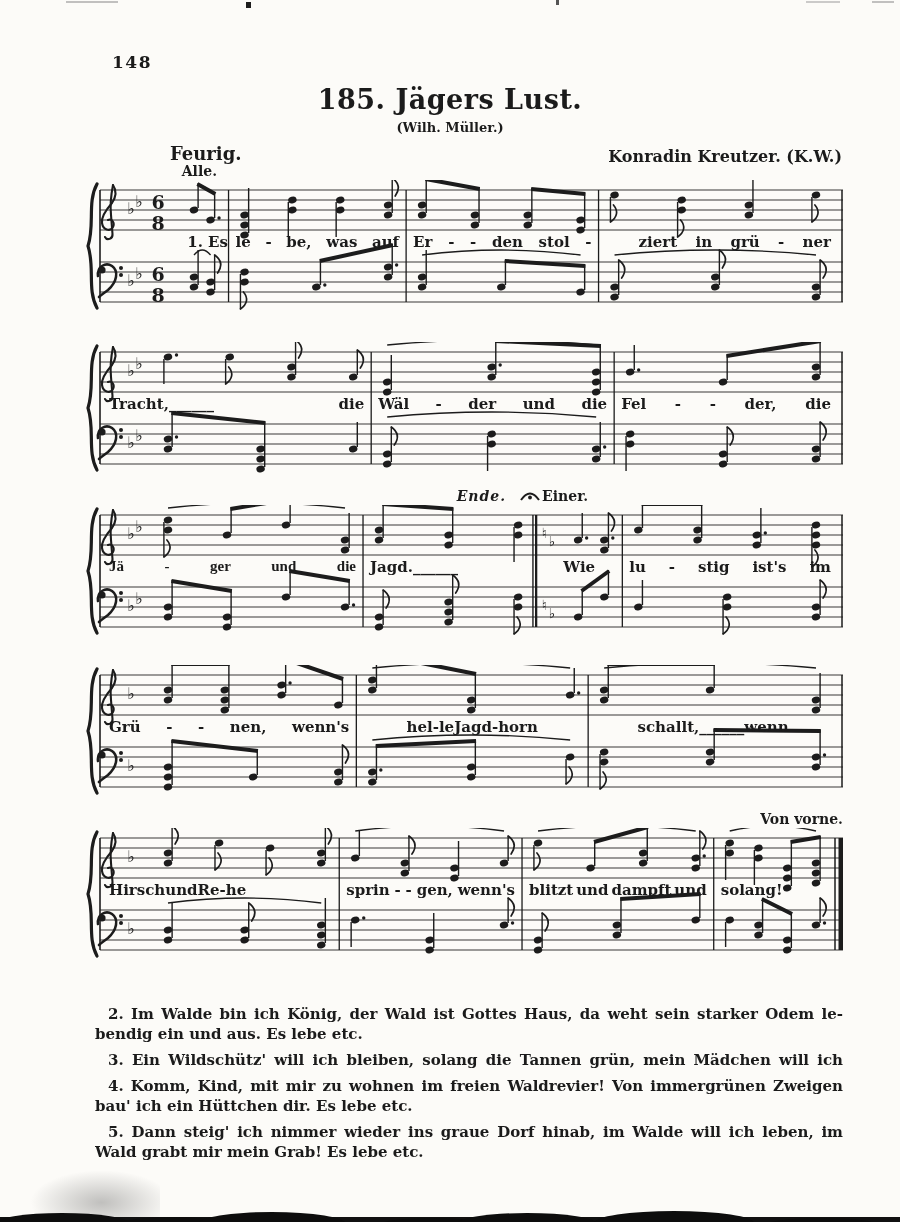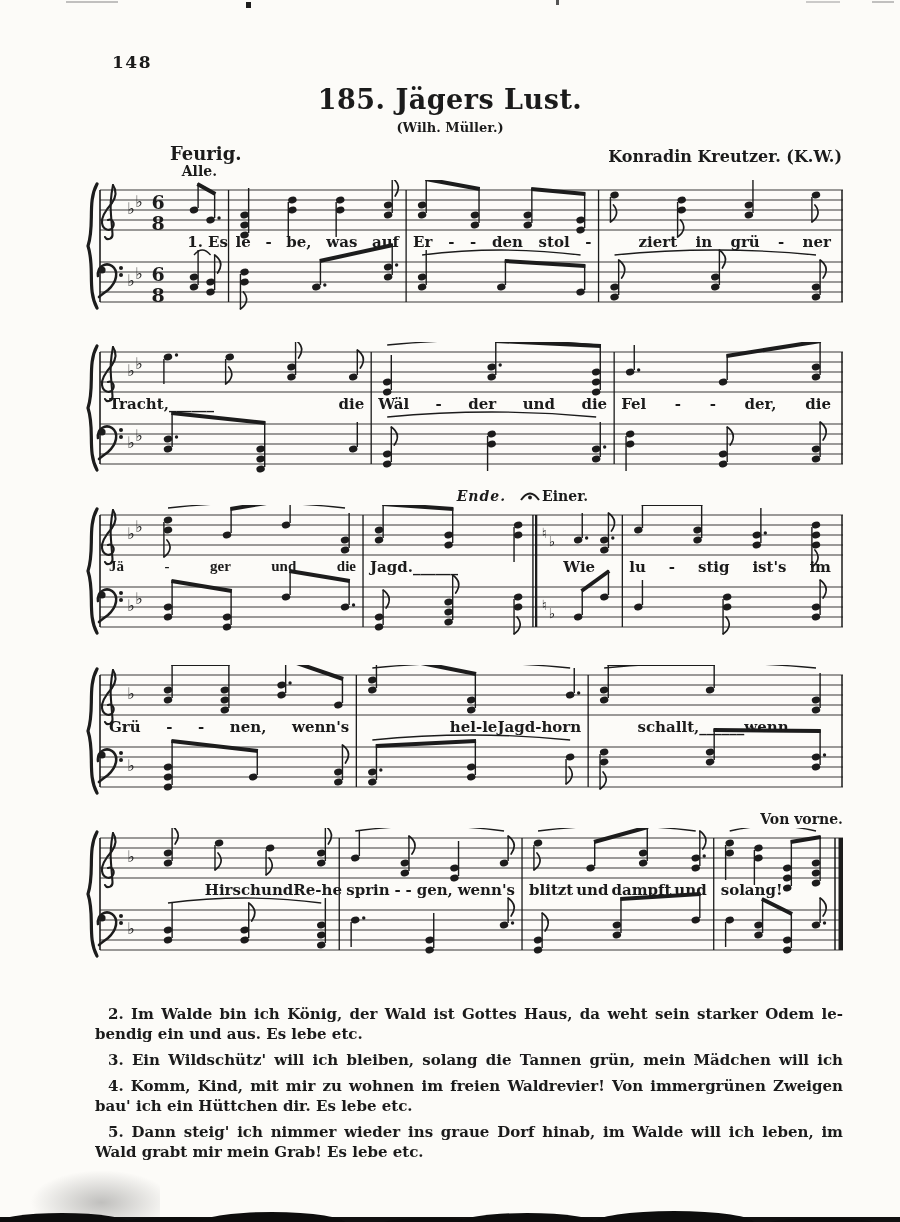--- a/index.html
+++ b/index.html
@@ -570,21 +570,21 @@
           <line x1="627.4755" y1="65" x2="734.8000000000001" y2="66" stroke="#1c1c1c" stroke-width="4"></line>
           <path d="M 514.051 124 C 521.051 119 522.051 113 517.051 107" fill="none" stroke="#1c1c1c" stroke-width="1.7" stroke-linecap="round"></path>
         </svg>
         <div class="lyricseg" style="left: 16px; width: 254.335px; justify-content: space-between;">
           <span>Grü</span>
           <span>-</span>
           <span>-</span>
           <span>nen,</span>
           <span>wenn's</span>
         </div>
-        <div class="lyricseg" style="left: 270.335px; width: 231.816px; justify-content: flex-end;">
+        <div class="lyricseg" style="left: 270.335px; width: 231.816px; justify-content: center;">
           <span>hel</span>
           <span>-</span>
           <span>le</span>
           <span>Jagd</span>
           <span>-</span>
           <span>horn</span>
         </div>
         <div class="lyricseg" style="left: 502.151px; width: 249.849px; justify-content: center;">
           <span>schallt,______</span>
           <span>wenn</span>
@@ -718,21 +718,21 @@
           <line x1="676.5786666666667" y1="105" x2="676.5786666666667" y2="70" stroke="#1c1c1c" stroke-width="1.4"></line>
           <ellipse cx="701.2393333333333" cy="112" rx="4.3" ry="3.3" transform="rotate(-18 701.2393333333333 112)" fill="#1c1c1c"></ellipse>
           <ellipse cx="701.2393333333333" cy="122" rx="4.3" ry="3.3" transform="rotate(-18 701.2393333333333 122)" fill="#1c1c1c"></ellipse>
           <line x1="705.3393333333333" y1="120" x2="705.3393333333333" y2="85" stroke="#1c1c1c" stroke-width="1.4"></line>
           <ellipse cx="730" cy="97" rx="4.3" ry="3.3" transform="rotate(-18 730 97)" fill="#1c1c1c"></ellipse>
           <line x1="734.1" y1="95" x2="734.1" y2="70" stroke="#1c1c1c" stroke-width="1.4"></line>
           <circle cx="738.5" cy="95" r="1.7" fill="#1c1c1c"></circle>
           <line x1="675.8786666666666" y1="71" x2="706.0393333333334" y2="86" stroke="#1c1c1c" stroke-width="4"></line>
           <path d="M 734.1 70 C 741.1 75 742.1 81 737.1 88" fill="none" stroke="#1c1c1c" stroke-width="1.7" stroke-linecap="round"></path>
         </svg>
-        <div class="lyricseg" style="left: 16px; width: 247px; justify-content: flex-end;">
+        <div class="lyricseg" style="left: 16px; width: 247px; justify-content: flex-start;">
           <span>Hirsch</span>
           <span>und</span>
           <span>Re</span>
           <span>-</span>
           <span>he</span>
         </div>
         <div class="lyricseg" style="left: 253.246px; width: 182.778px; justify-content: space-between;">
           <span>sprin</span>
           <span>-</span>
           <span>-</span>

